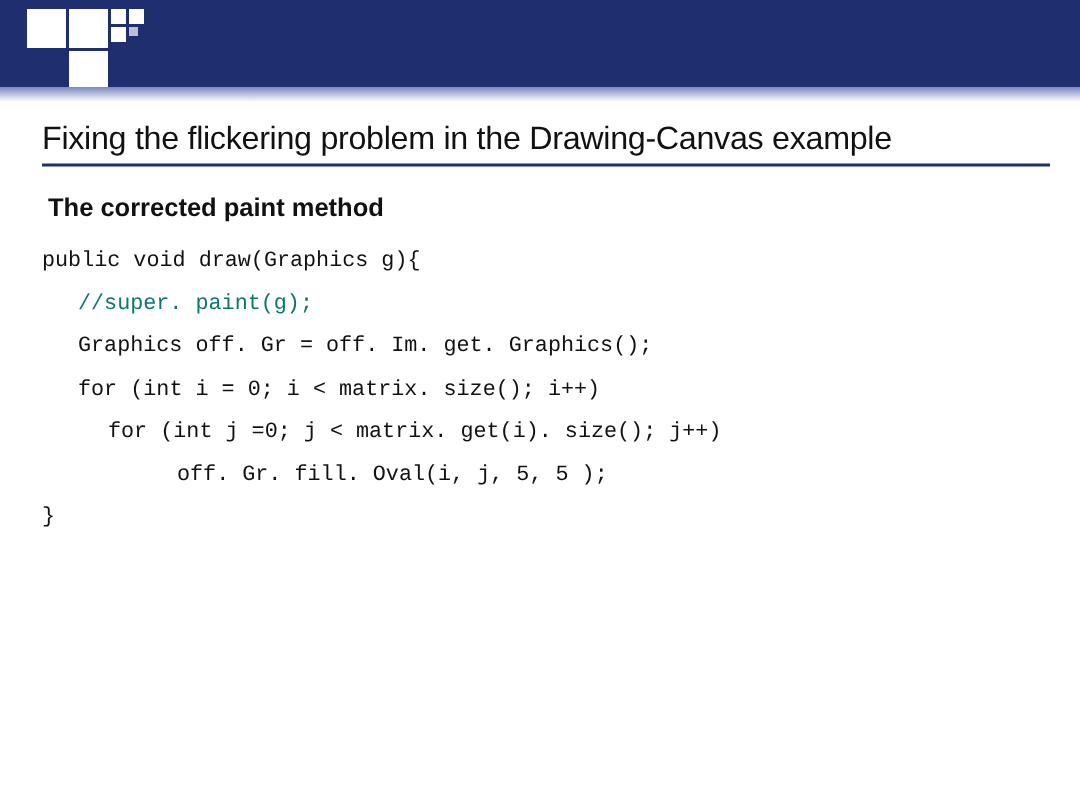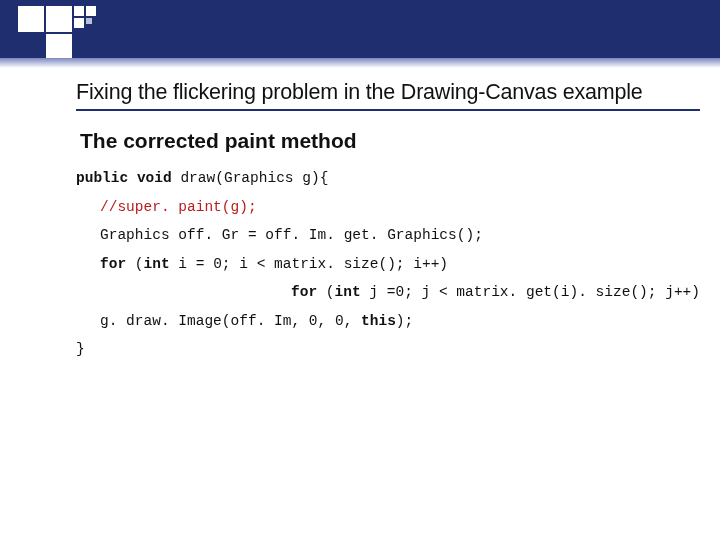--- a/index.html
+++ b/index.html
@@ -29,50 +29,50 @@
   .wb5 { top: 18px; left: 74px; width: 10px; height: 10px; }
   .wb6 { top: 6px; left: 86px; width: 10px; height: 10px; }
   .wb7 { top: 18px; left: 86px; width: 6px; height: 6px; opacity: 0.7; }
   .grad {
     position: absolute;
     top: 58px; left: 0; right: 0; height: 10px;
     background: linear-gradient(to bottom, #7a88c0, #fff);
   }
   .content {
     position: absolute;
-    top: 80px; left: 28px; right: 20px; margin-left: 48px;
+    top: 80px; left: 28px; right: 20px;
   }
   .title {
     font-size: 21.5px;
     color: #111;
     margin: 0 0 4px 0;
     letter-spacing: -0.2px;
   }
   .underline {
     height: 2px;
     background: #1f2e6f;
     margin: 0 0 18px 0;
   }
   .subtitle {
-    font-size: 21px;
+    font-size: 17px;
     font-weight: bold;
     color: #111;
     margin: 0 0 18px 4px;
   }
   .code {
     font-family: "Courier New", Courier, monospace;
     font-size: 14.5px;
     color: #111;
     line-height: 1.0;
   }
   .code .line { margin-bottom: 14px; white-space: pre; }
-  .code .comment { color: #b91c1c; }
-  .code .kw { font-weight: bold; }
+  .code .comment { color: #0f766e; }
+  .code .kw { font-weight: normal; }
   .i1 { padding-left: 24px; }
-  .i2 { padding-left: 44px; text-align: right; }
+  .i2 { padding-left: 44px; }
   .i3 { padding-left: 60px; }
   .i4 { padding-left: 90px; }
 </style>
 </head>
 <body>
 
 <div class="topbar">
   <div class="white-box wb1"></div>
   <div class="white-box wb2"></div>
   <div class="white-box wb3"></div>
@@ -87,16 +87,16 @@
   <div class="title">Fixing the flickering problem in the Drawing-Canvas example</div>
   <div class="underline"></div>
   <div class="subtitle">The corrected paint method</div>
 
   <div class="code">
     <div class="line"><span class="kw">public void</span><span> draw(Graphics g){</span></div>
     <div class="line i1 comment">//super. paint(g);</div>
     <div class="line i1">Graphics off. Gr = off. Im. get. Graphics();</div>
     <div class="line i1"><span class="kw">for</span><span> (</span><span class="kw">int</span><span> i = 0; i &lt; matrix. size(); i++)</span></div>
     <div class="line i2"><span class="kw">for</span><span> (</span><span class="kw">int</span><span> j =0; j &lt; matrix. get(i). size(); j++)</span></div>
-    <div class="line i1"><span>g. draw. Image(off. Im, 0, 0, </span><span class="kw">this</span><span>);</span></div>
+    <div class="line i4">off. Gr. fill. Oval(i, j, 5, 5 );</div>
     <div class="line">}</div>
   </div>
 </div>
 
 </body></html>

